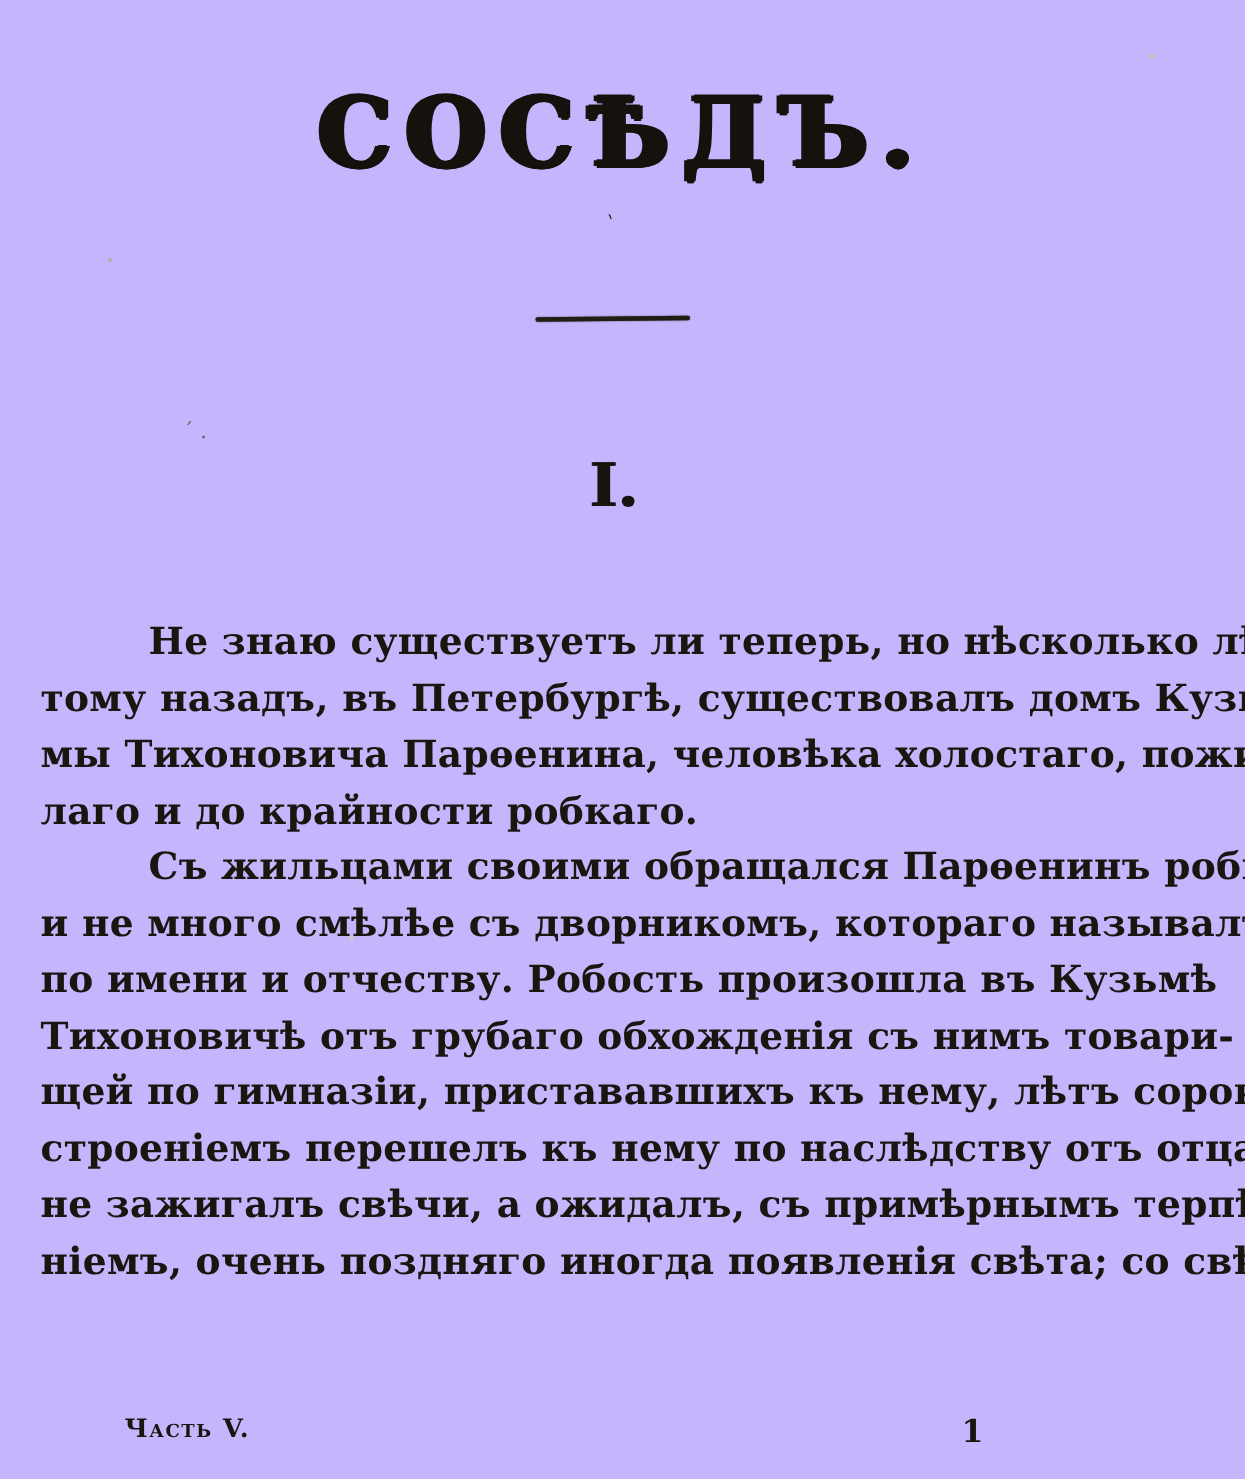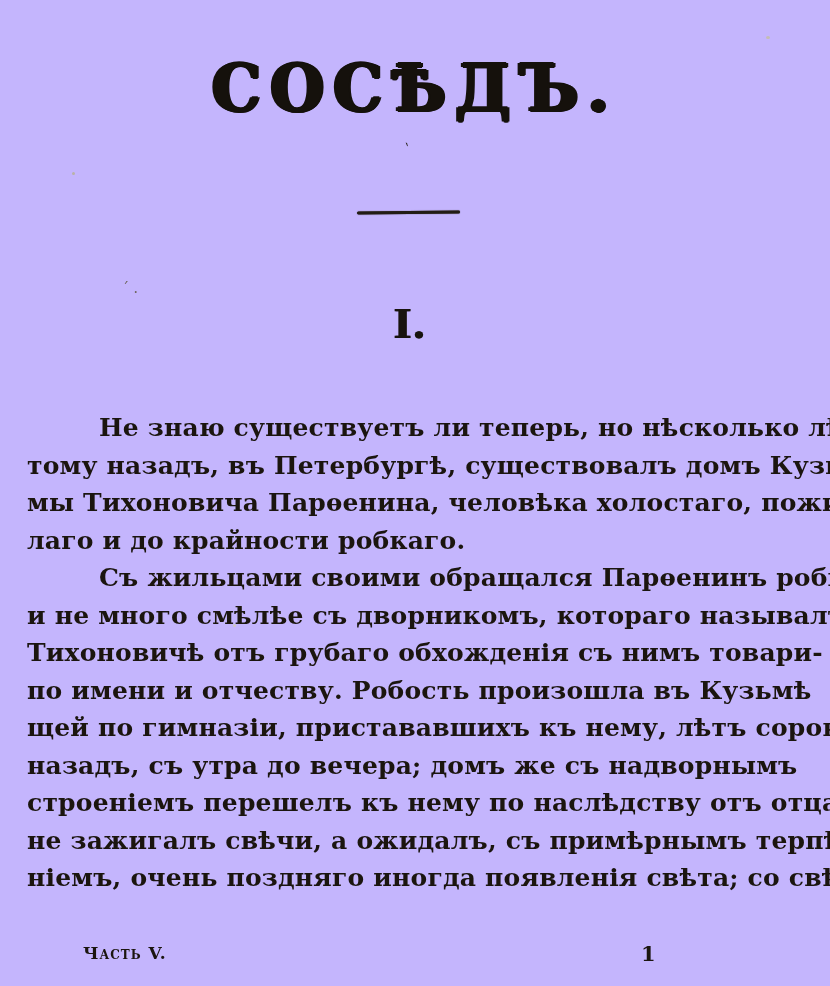--- a/index.html
+++ b/index.html
@@ -180,24 +180,23 @@
 
   <div class="chapter">I.</div>
 
   <div class="body-text">
     <div class="line indent">Не знаю существуетъ ли теперь, но нѣсколько лѣтъ</div>
     <div class="line">тому назадъ, въ Петербургѣ, существовалъ домъ Кузь-</div>
     <div class="line">мы Тихоновича Парѳенина, человѣка холостаго, пожи-</div>
     <div class="line lastline">лаго и до крайности робкаго.</div>
     <div class="line indent">Съ жильцами своими обращался Парѳенинъ робко,</div>
     <div class="line">и не много смѣлѣе съ дворникомъ, котораго называлъ</div>
+    <div class="line">по имени и отчеству. Робость произошла въ Кузьмѣ</div>
     <div class="line">Тихоновичѣ отъ грубаго обхожденія съ нимъ товари-</div>
-    <div class="line">по имени и отчеству. Робость произошла въ Кузьмѣ</div>
     <div class="line">щей по гимназіи, пристававшихъ къ нему, лѣтъ сорокъ</div>
-    <div class="line">назадъ, съ утра до вечера; домъ же съ надворнымъ</div>
     <div class="line">строеніемъ перешелъ къ нему по наслѣдству отъ отца.</div>
     <div class="line">не зажигалъ свѣчи, а ожидалъ, съ примѣрнымъ терпѣ-</div>
     <div class="line">ніемъ, очень поздняго иногда появленія свѣта; со свѣ-</div>
   </div>
 
   <div class="footer">
     <span class="part-label">Часть V.</span>
     <span class="page-number">1</span>
   </div>
 

